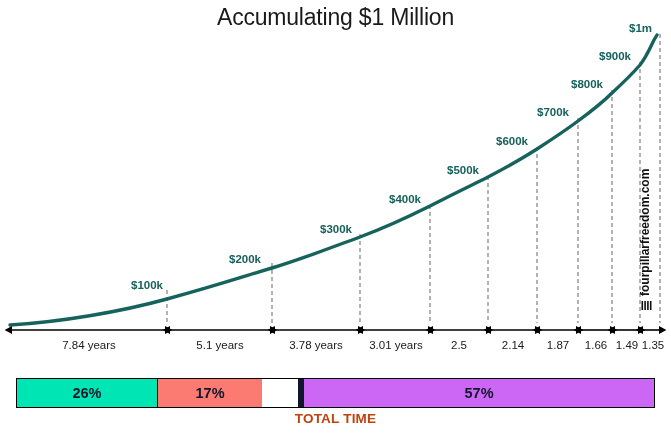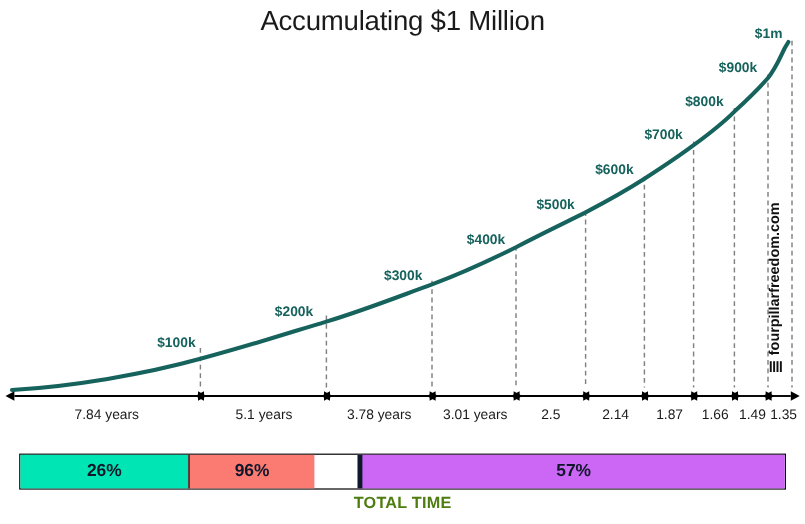--- a/index.html
+++ b/index.html
@@ -79,30 +79,30 @@
     display: flex;
     align-items: center;
     justify-content: center;
     font-size: 14.5px;
     font-weight: bold;
     color: #0f172a;
     box-sizing: border-box;
     height: 100%;
   }
   .seg.s2 { border-left: 1px solid #000; }
-  .seg.s3 { border-left: 4px solid #0f172a; margin-left: 36px; }
+  .seg.s3 { border-left: 6px solid #0f172a; margin-left: 36px; }
   .total-time {
     position: absolute;
     left: 0;
     top: 411px;
     width: 671px;
     text-align: center;
     font-size: 13.5px;
     font-weight: bold;
-    color: #4d7c0f;
+    color: #c2410c;
     letter-spacing: 0.2px;
   }
 </style>
 </head>
 <body>
 
 <div id="chart-root">
 
   <div class="titles">
     <div class="chart-title">Accumulating $1 Million</div>
@@ -187,19 +187,19 @@
         <rect x="0" y="3.3" width="9" height="1.6" fill="#111111"></rect>
         <rect x="0" y="6.1" width="9" height="1.6" fill="#111111"></rect>
         <rect x="0" y="8.9" width="9" height="1.6" fill="#111111"></rect>
       </g>
       <text class="watermark" x="14" y="0" text-anchor="start">fourpillarfreedom.com</text>
     </g>
   </svg>
 
   <div class="totalbar">
     <div class="seg s1" style="background:#00e5b4; width:23.3%;">26%</div>
-    <div class="seg s2" style="background:#fb7a71; width:17.5%;">96%</div>
+    <div class="seg s2" style="background:#fb7a71; width:17.5%;">17%</div>
     <div class="seg s3" style="background:#cc66f5; width:59.2%;">57%</div>
   </div>
 
   <div class="total-time">TOTAL TIME</div>
 
 </div>
 
 </body></html>

